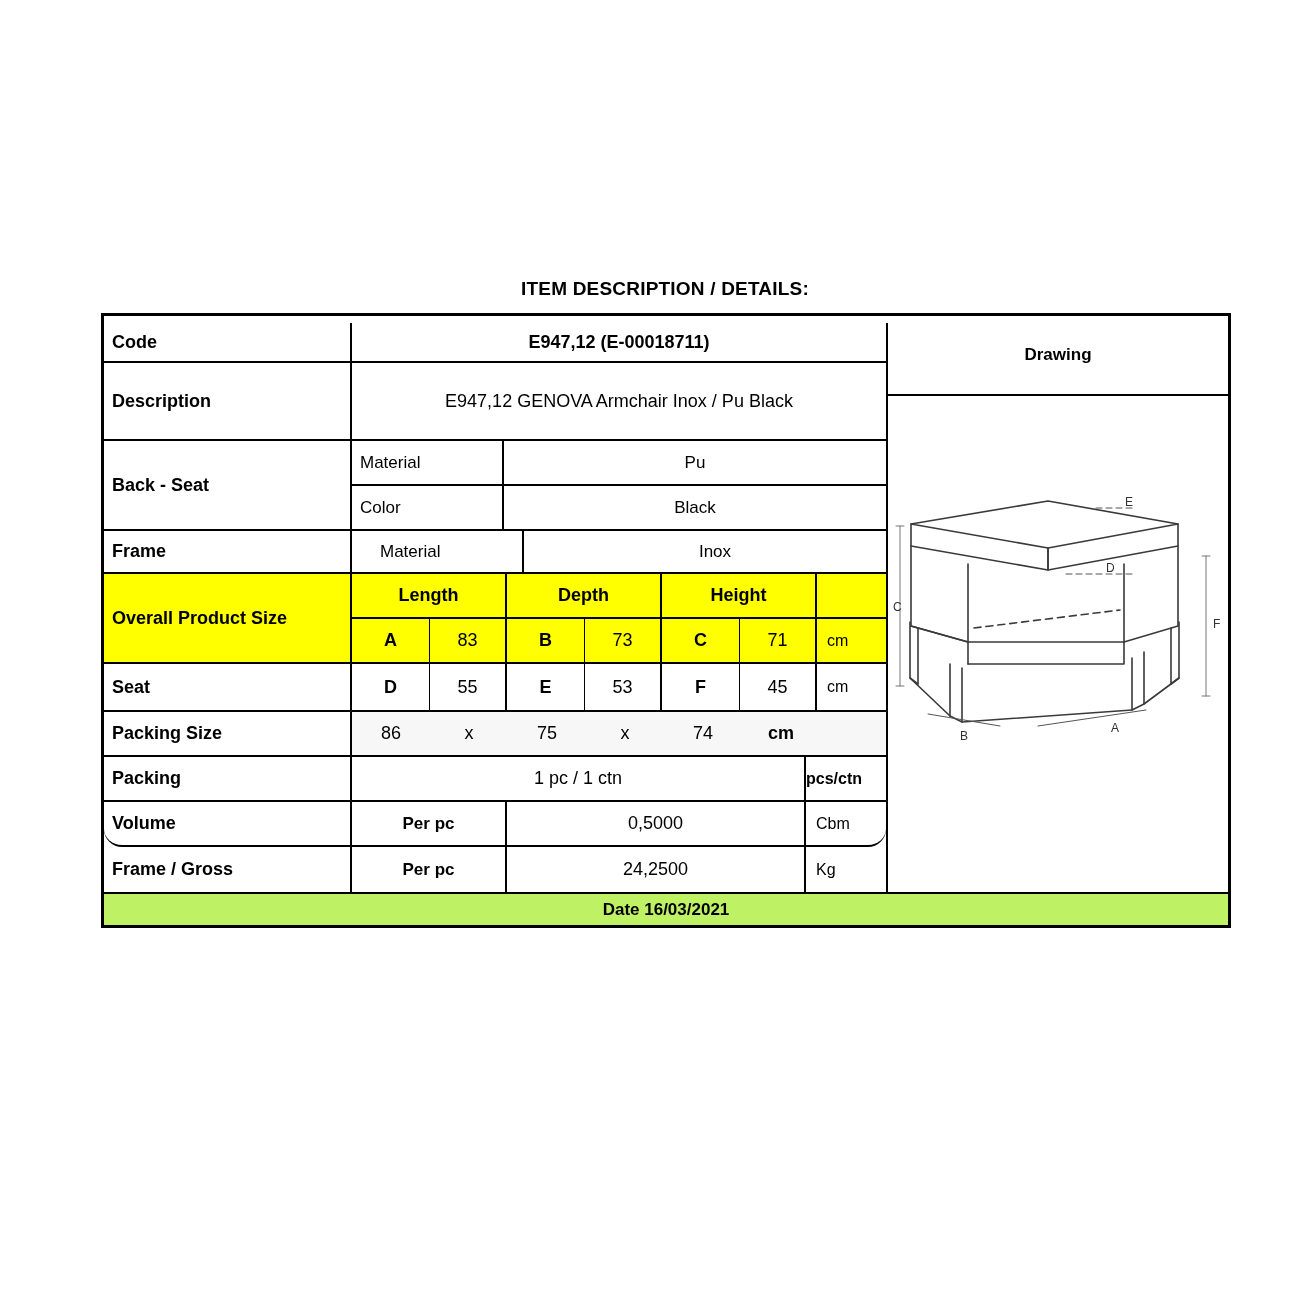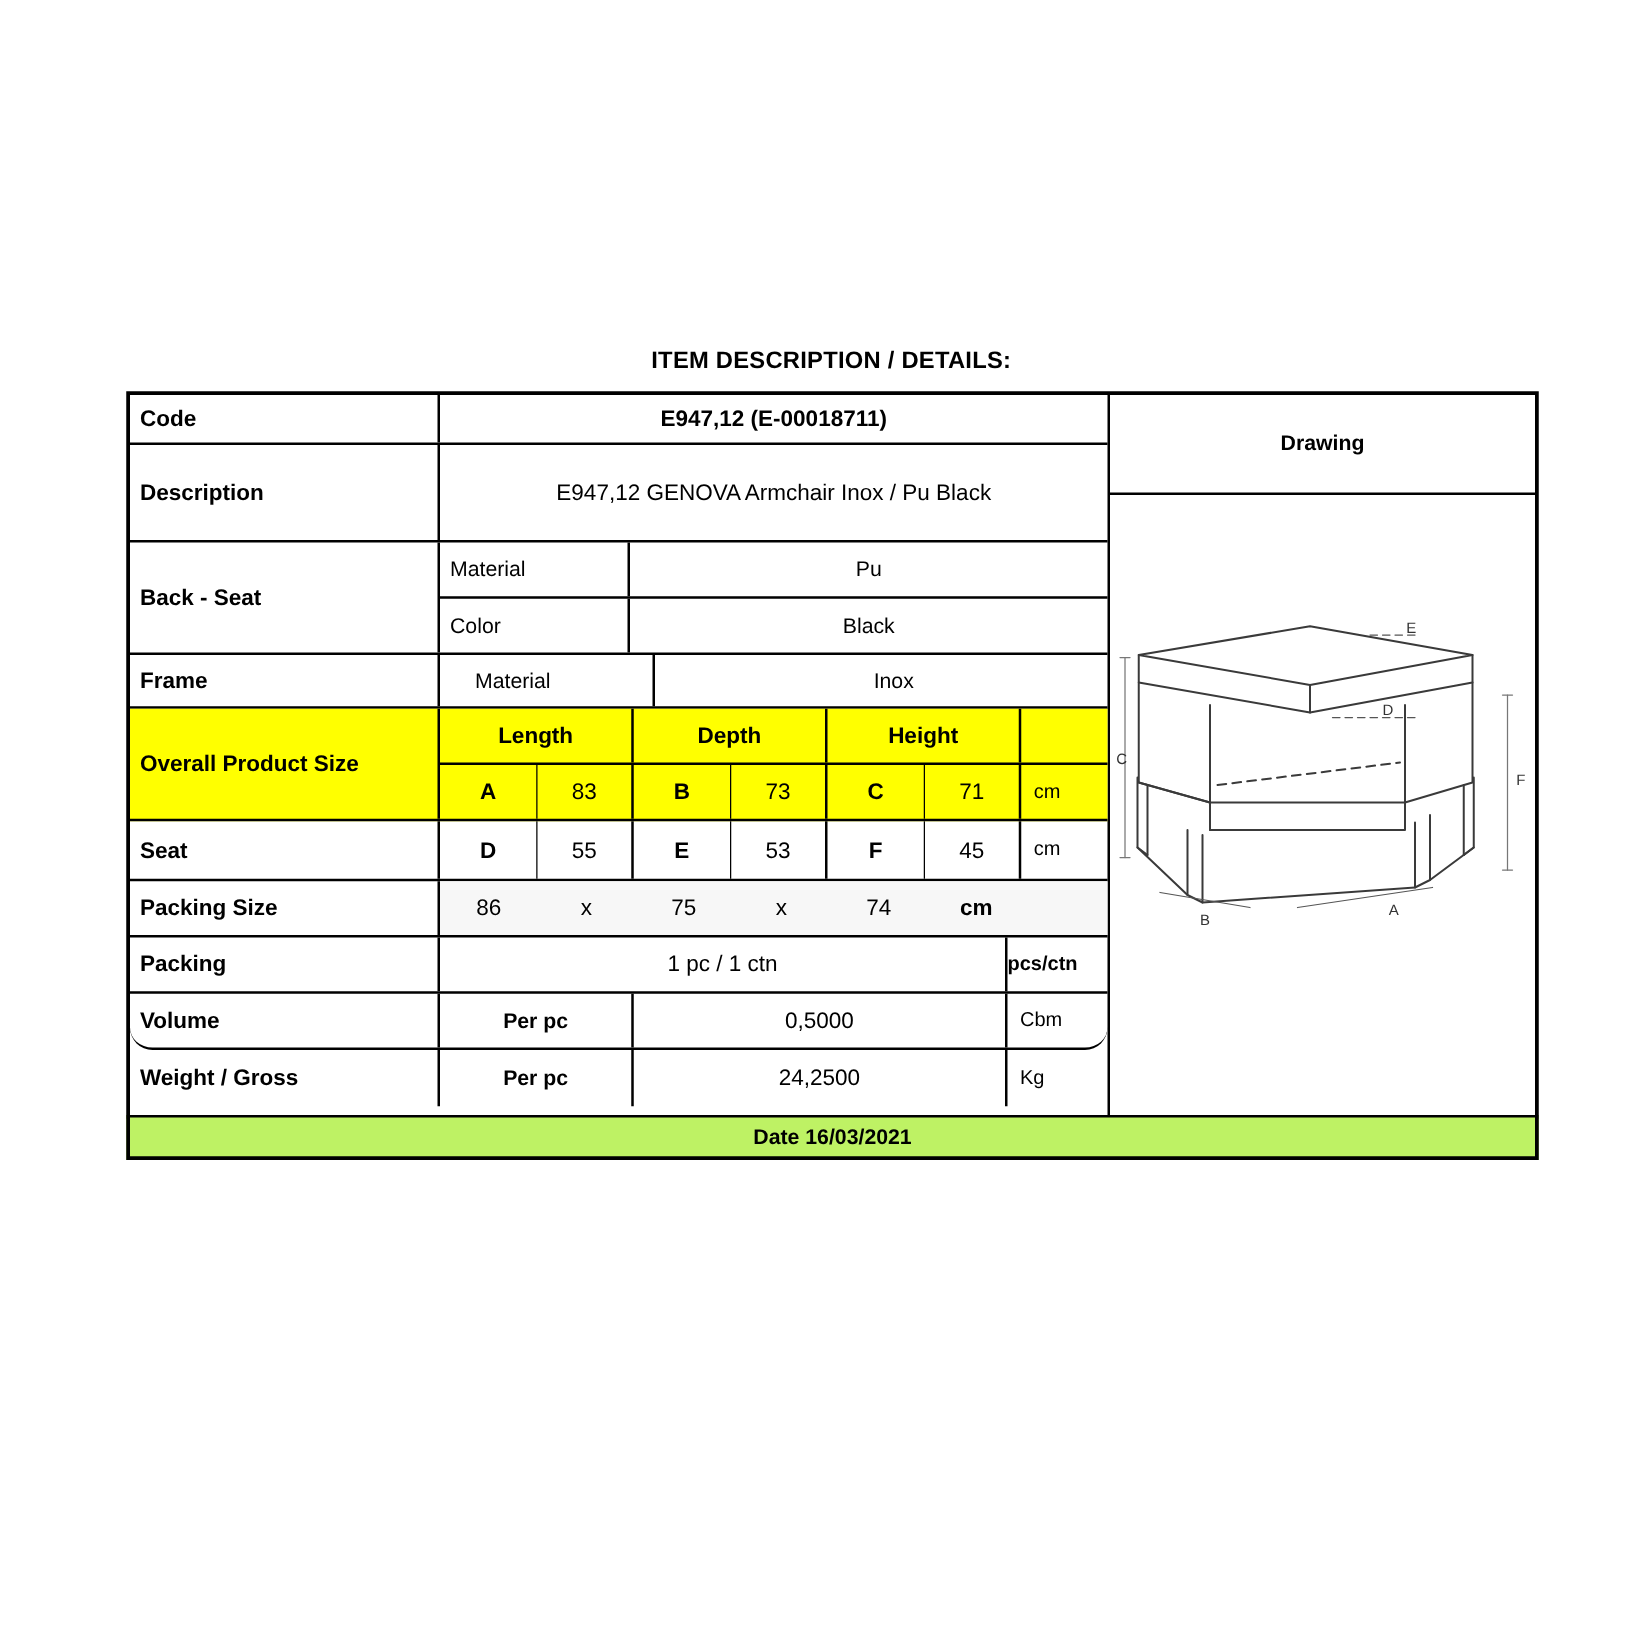--- a/index.html
+++ b/index.html
@@ -34,20 +34,21 @@
   }
   .table-wrap {
     position: absolute;
     left: 101px;
     top: 313px;
     width: 1130px;
     border: 3px solid #000;
     box-sizing: border-box;
     display: flex;
     flex-direction: row;
+    align-items: flex-end;
   }
   .left-col {
     width: 784px;
     box-sizing: border-box;
     border-right: 2px solid #000;
     display: flex;
     flex-direction: column;
   }
   .right-col {
     flex: 1 1 auto;
@@ -424,21 +425,21 @@
       </div>
 
       <div class="row r-two">
         <div class="cell lbl">Volume</div>
         <div class="cell two-key">Per pc</div>
         <div class="cell two-val">0,5000</div>
         <div class="cell two-unit">Cbm</div>
       </div>
 
       <div class="row r-two">
-        <div class="cell lbl">Weight / Gross</div>
+        <div class="cell lbl">Frame / Gross</div>
         <div class="cell two-key">Per pc</div>
         <div class="cell two-val">24,2500</div>
         <div class="cell two-unit">Kg</div>
       </div>
 
     </div>
 
     <div class="right-col">
       <div class="drawing-head">Drawing</div>
       <div class="drawing-body">

